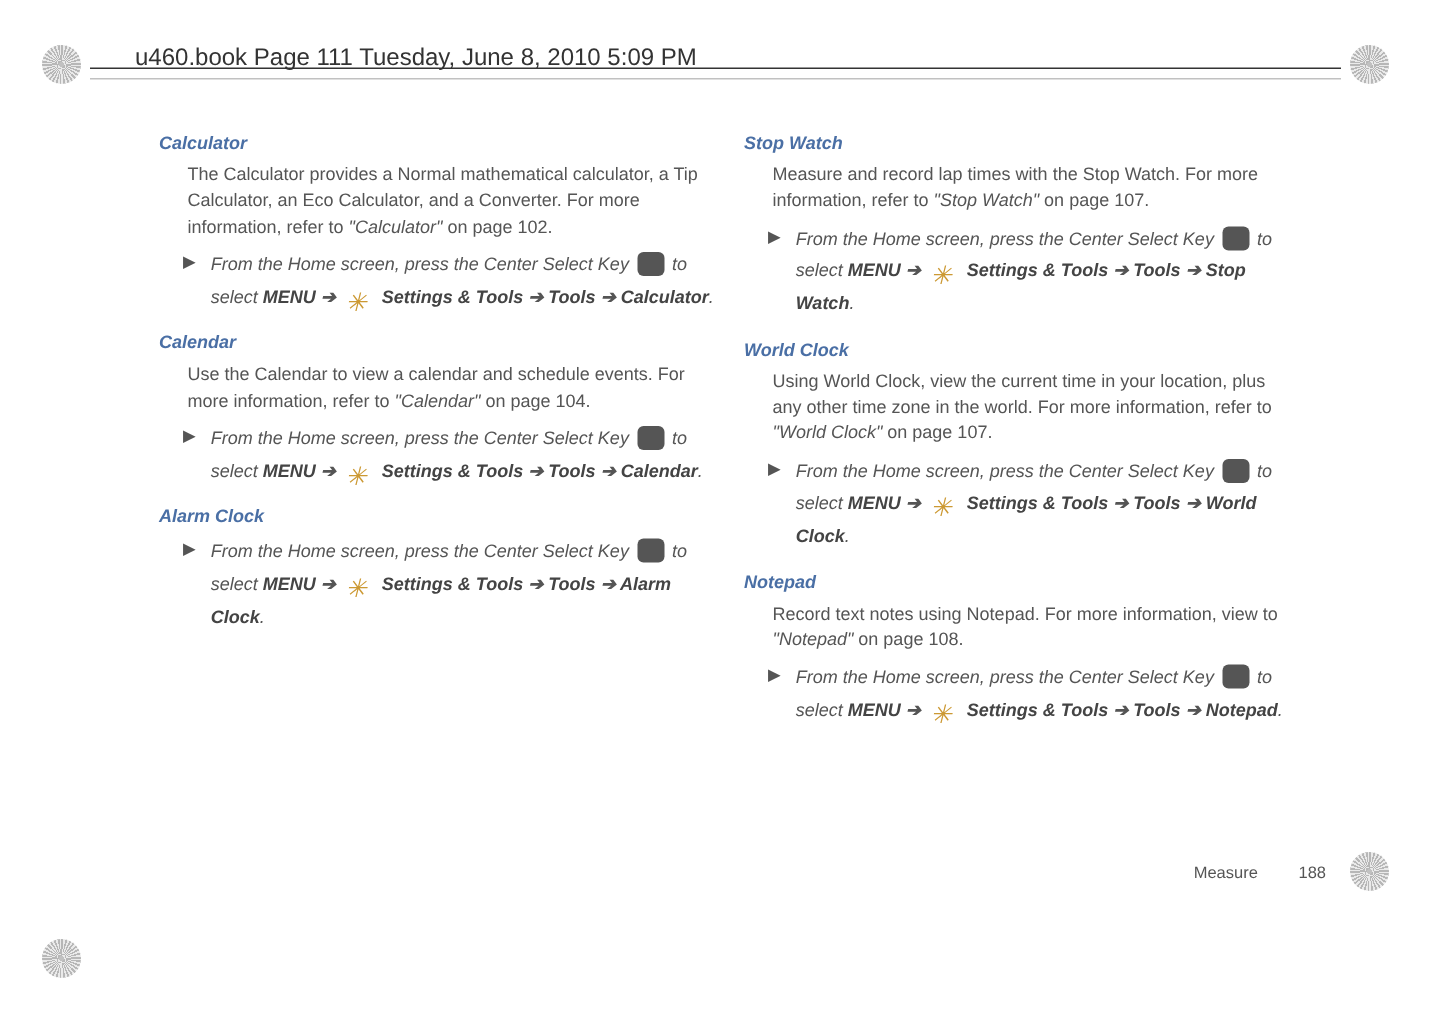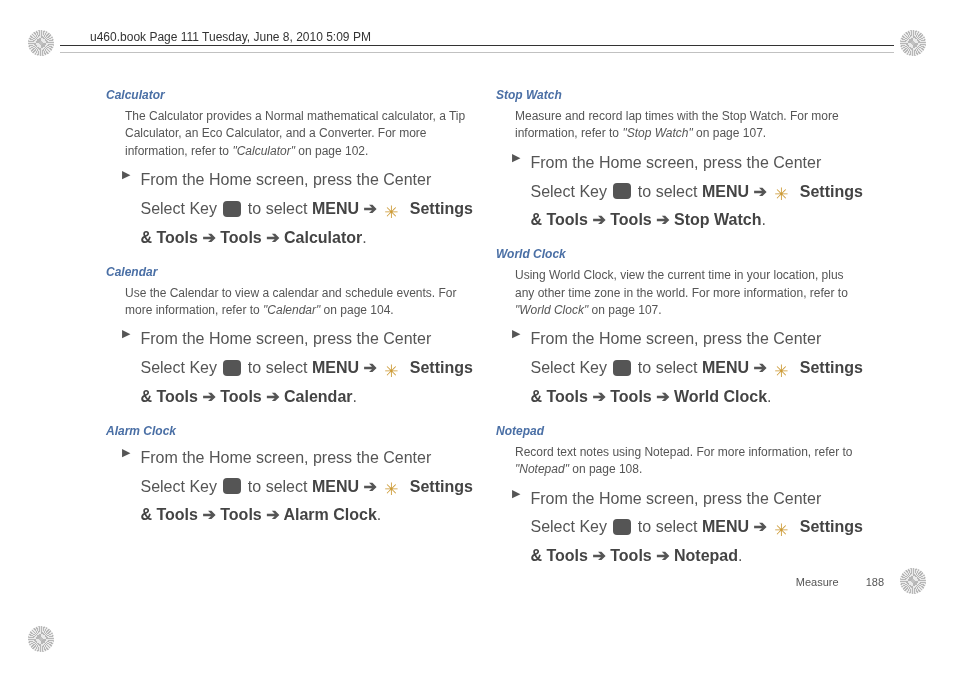--- a/index.html
+++ b/index.html
@@ -25,21 +25,21 @@
     .corner-tr { top: 30px; right: 28px; }
     .corner-bl { bottom: 30px; left: 28px; }
     .corner-br { bottom: 88px; right: 28px; }
     .bar { position: absolute; background: #333; }
     .bar-top { top: 45px; left: 60px; width: 834px; height: 1px; }
     .bar-top2 { top: 52px; left: 60px; width: 834px; height: 1px; opacity: 0.3; }
     .header {
       position: absolute;
       top: 30px;
       left: 90px;
-      font-size: 12px;
+      font-size: 16px;
       color: #333;
     }
     .content {
       position: absolute;
       top: 88px;
       left: 106px;
       width: 760px;
       display: flex;
       gap: 20px;
     }
@@ -66,24 +66,25 @@
       margin-left: 16px;
       margin-top: 4px;
     }
     .marker {
       font-size: 11px;
       color: #555;
       margin-right: 10px;
       margin-top: 2px;
     }
     .step-text {
-      font-size: 16px;
+      font-size: 12px;
       line-height: 1.8;
       color: #555;
       flex: 1;
+      font-style: italic;
     }
     .bold { font-weight: bold; color: #444; }
     .arrow { font-weight: bold; }
     .key-icon {
       display: inline-block;
       width: 18px;
       height: 16px;
       background: #555;
       border-radius: 4px;
       vertical-align: middle;
@@ -167,21 +168,21 @@
       <div class="section">
         <div class="h3">World Clock</div>
         <div class="desc"><span>Using World Clock, view the current time in your location, plus any other time zone in the world. For more information, refer to </span><span class="ref-link">"World Clock"</span><span>  on page 107.</span></div>
         <div class="step">
           <span class="marker">▶</span>
           <span class="step-text">From the Home screen, press the Center Select Key <span class="key-icon"></span> to select <span class="bold">MENU</span><span class="arrow"> ➔ </span><span class="gear-icon"></span><span class="bold"> Settings &amp; Tools</span><span class="arrow"> ➔ </span><span class="bold">Tools</span><span class="arrow"> ➔ </span><span class="bold">World Clock</span><span>.</span></span>
         </div>
       </div>
       <div class="section">
         <div class="h3">Notepad</div>
-        <div class="desc"><span>Record text notes using Notepad. For more information, refer to </span><span class="ref-link">"Notepad"</span><span>  on page 108.</span></div>
+        <div class="desc"><span>Record text notes using Notepad. For more information, view to </span><span class="ref-link">"Notepad"</span><span>  on page 108.</span></div>
         <div class="step">
           <span class="marker">▶</span>
           <span class="step-text">From the Home screen, press the Center Select Key <span class="key-icon"></span> to select <span class="bold">MENU</span><span class="arrow"> ➔ </span><span class="gear-icon"></span><span class="bold"> Settings &amp; Tools</span><span class="arrow"> ➔ </span><span class="bold">Tools</span><span class="arrow"> ➔ </span><span class="bold">Notepad</span><span>.</span></span>
         </div>
       </div>
     </div>
 </div>
 
 <div class="footer">
   <span>Measure</span>

